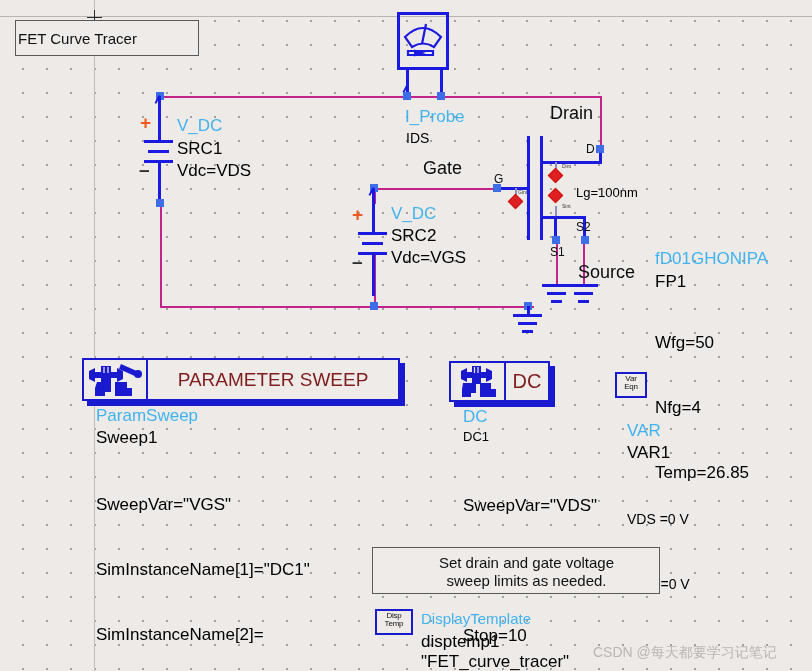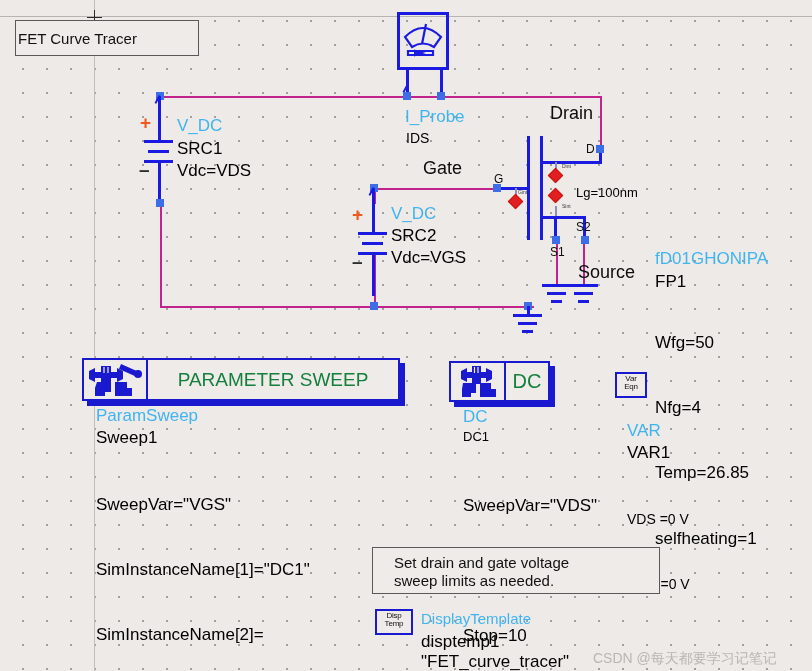--- a/index.html
+++ b/index.html
@@ -71,20 +71,21 @@
     color: #111;
     box-sizing: border-box;
     display: flex;
     align-items: center;
     padding-left: 2px;
   }
   .textbox.multiline {
     display: block;
     padding: 6px 0 0 21px;
     line-height: 1.22;
+    text-align: center;
   }
 
   
   .lbl { position: absolute; white-space: pre; }
   .lbl-cyan  { color: #41b4f0; }
   .lbl-blue  { color: #000000; }
   .lbl-black { color: #0d0d0d; }
   .lbl-tiny  { color: #3b3b3b; font-size: 5px; }
 
   
@@ -148,21 +149,21 @@
     width: 62px;
     border-right: 2px solid #1919cf;
     position: relative;
     flex: 0 0 auto;
   }
   .simblock .title-cell {
     flex: 1 1 auto;
     display: flex;
     align-items: center;
     justify-content: center;
-    color: #15803d;
+    color: #7f1d1d;
     font-size: 19px;
   }
   .simblock.dc .title-cell { font-size: 20px; }
 
   .smallbox {
     position: absolute;
     border: 2px solid #1919cf;
     background: #eeebe8;
     box-sizing: border-box;
     color: #111;
@@ -315,21 +316,20 @@
   <div class="gnd-bar" style="left:513px; top:314px; width:29px;"></div>
   <div class="gnd-bar" style="left:518px; top:322px; width:19px;"></div>
   <div class="gnd-bar" style="left:522px; top:330px; width:11px;"></div>
 
   <div class="lbl lbl-cyan" style="left:655px; top:249px; font-size:17px;">fD01GHONIPA</div>
   <div class="lbl lbl-blue" style="left:655px; top:272px; font-size:17px;">FP1</div>
   <div class="paramlist lbl-blue" style="left:655px; top:288px; font-size:17px;">
     <div>Wfg=50</div>
     <div>Nfg=4</div>
     <div>Temp=26.85</div>
-    <div>selfheating=1</div>
   </div>
 
   <div class="simblock sweep" style="left:82px; top:358px; width:318px; height:43px;">
     <div class="shadow"></div>
     <div class="body">
       <div class="icon-cell">
         <svg width="58" height="39" viewBox="0 0 58 39" style="position:absolute;left:1px;top:0;">
           <g fill="#1919cf">
             <path d="M16 6 h10 v6 h6 v-4 l6 3 v8 l-6 3 v-4 h-6 v6 h-10 v-6 h-6 v4 l-6 -3 v-8 l6 -3 v4 h6 z"></path>
             <path d="M12 22 h14 v10 h-6 v4 h-10 v-8 z"></path>
@@ -400,15 +400,15 @@
   </div>
 
   <div class="smallbox" style="left:375px; top:609px; width:38px; height:26px;">
     <div>Disp</div>
     <div>Temp</div>
   </div>
   <div class="lbl lbl-cyan" style="left:421px; top:610px; font-size:15px;">DisplayTemplate</div>
   <div class="lbl lbl-blue" style="left:421px; top:632px; font-size:17px;">disptemp1</div>
   <div class="lbl lbl-blue" style="left:421px; top:652px; font-size:17px;">"FET_curve_tracer"</div>
 
-  <div class="watermark" style="left:593px; top:644px;margin-top:6px;">CSDN @每天都要学习记笔记</div>
+  <div class="watermark" style="left:593px; top:644px;">CSDN @每天都要学习记笔记</div>
 
 </div>
 
 </body></html>

